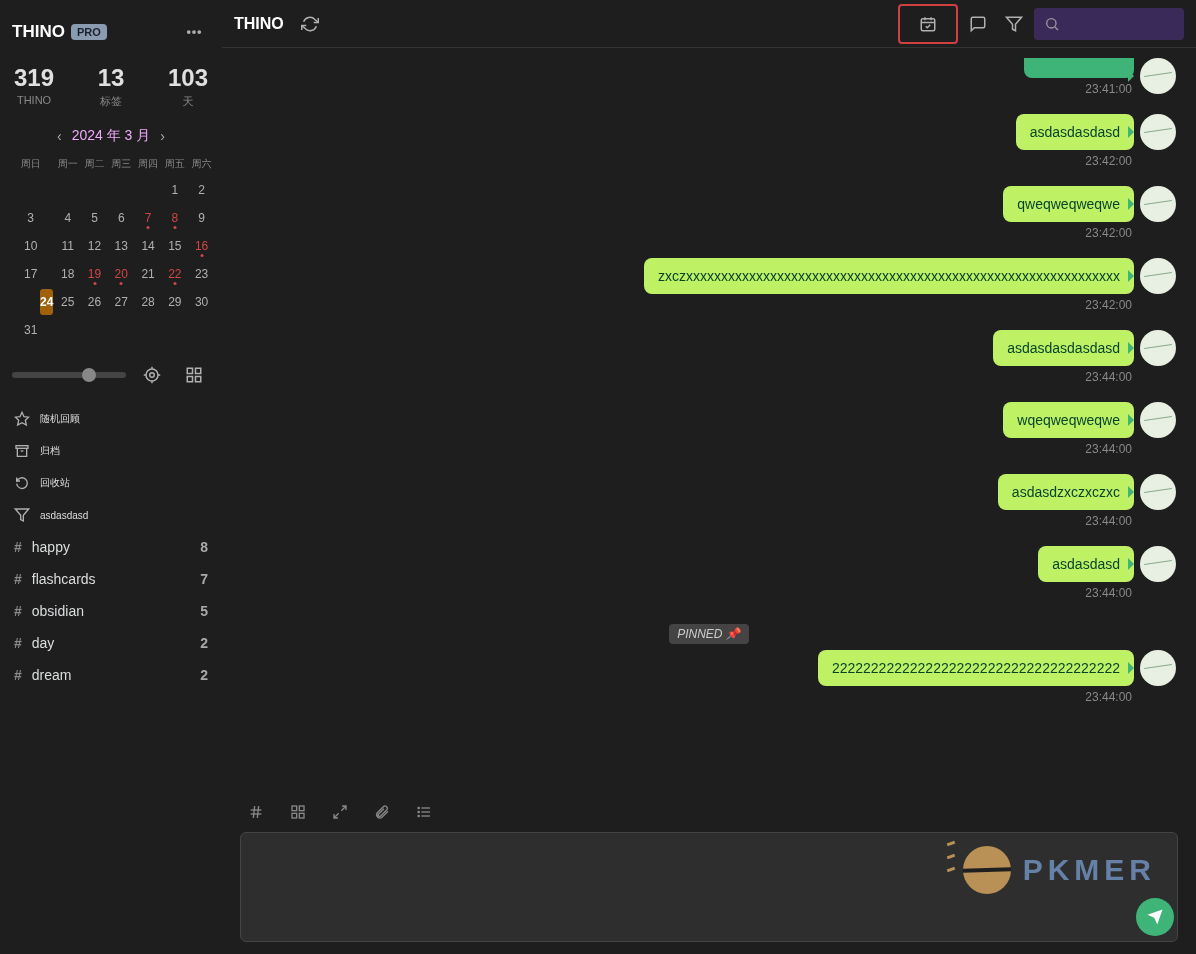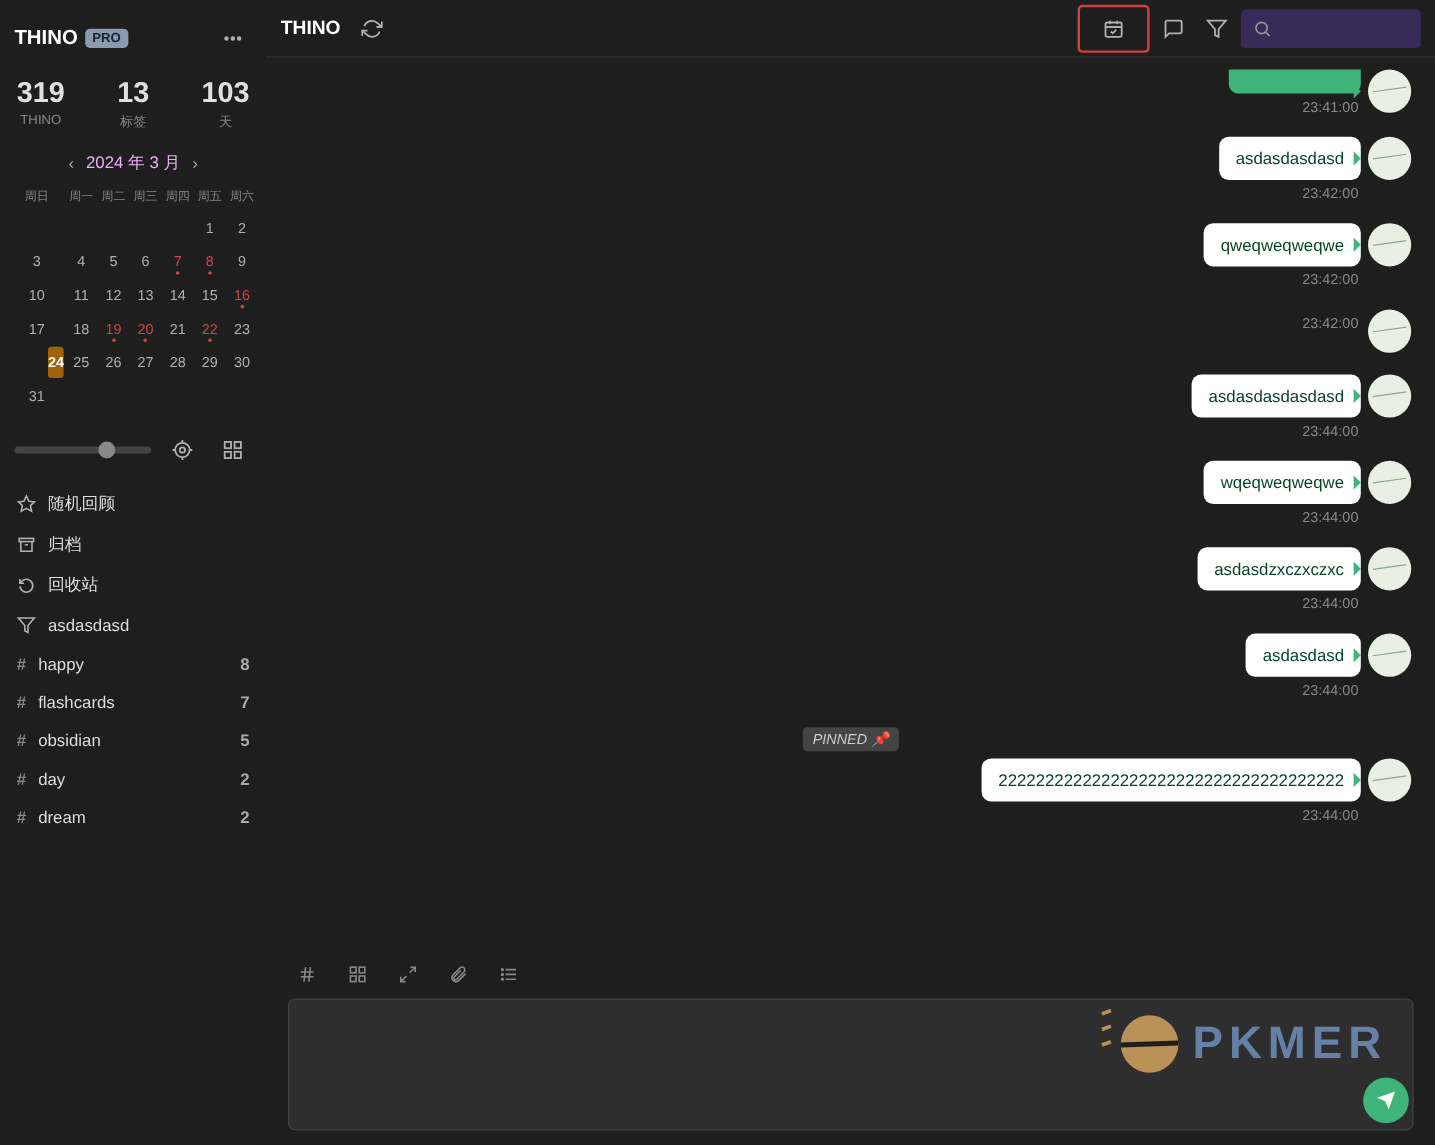--- a/index.html
+++ b/index.html
@@ -47,21 +47,21 @@
 .slider-row { display: flex; align-items: center; gap: 10px; padding: 6px 4px 12px; }
 .slider {
   flex: 1; height: 6px; background: #444; border-radius: 3px; position: relative;
 }
 .slider-thumb {
   position: absolute; right: 30px; top: -4px; width: 14px; height: 14px;
   background: #888; border-radius: 50%;
 }
 .nav-item {
   display: flex; align-items: center; gap: 10px; padding: 8px 6px;
-  cursor: pointer; font-size: 14px; color: #dcddde;
+  cursor: pointer; font-size: 10px; color: #dcddde;
 }
 .nav-item svg { width: 16px; height: 16px; stroke: #b0b0b0; fill: none; stroke-width: 2; }
 .section-label { font-size: 12px; color: #666; padding: 10px 6px 4px; }
 .tag-item {
   display: flex; align-items: center; justify-content: space-between;
   padding: 8px 6px; cursor: pointer; font-size: 14px; color: #dcddde;
 }
 .tag-left { display: flex; align-items: center; gap: 10px; }
 .tag-count { color: #aaa; font-weight: 600; }
 .hash { color: #888; font-weight: 600; }
@@ -83,21 +83,21 @@
 .search-box {
   background: #3a2a5a; border-radius: 4px; padding: 6px 10px;
   display: flex; align-items: center; min-width: 150px; height: 32px;
 }
 .search-box svg { width: 16px; height: 16px; stroke: #999; fill: none; stroke-width: 2; }
 
 .chat-scroll { flex: 1; overflow-y: auto; padding: 10px 20px 0 20px; display: flex; flex-direction: column; align-items: flex-end; }
 .msg-row { display: flex; align-items: flex-start; gap: 6px; margin-bottom: 4px; justify-content: flex-end; width: 100%; }
 .msg-col { display: flex; flex-direction: column; align-items: flex-end; max-width: 85%; }
 .bubble {
-  background: #ffffff; color: #084428; padding: 10px 14px; border-radius: 8px;
+  background: #bef264; color: #084428; padding: 10px 14px; border-radius: 8px;
   font-size: 14px; position: relative; word-break: break-all;
 }
 .bubble.empty { background: #3fb479; width: 110px; height: 14px; border-radius: 0 0 8px 8px; }
 .bubble::after {
   content: ""; position: absolute; right: -6px; top: 12px;
   border: 6px solid transparent; border-left-color: #3fb479;
 }
 .msg-time { font-size: 12px; color: #888; margin-top: 4px; margin-right: 2px; }
 .avatar {
   width: 36px; height: 36px; border-radius: 50%; background: #e8f0e4;
@@ -133,21 +133,21 @@
 .watermark {
   position: absolute; right: 40px; bottom: 60px; display: flex; align-items: center; gap: 12px;
   opacity: 0.9; pointer-events: none;
 }
 .wm-logo {
   width: 48px; height: 48px; background: #c99b5a; border-radius: 50%; position: relative;
 }
 .wm-logo::before { content:""; position:absolute; top:50%; left:0; right:0; height:4px; background:#1e1e1e; transform: translateY(-2px) rotate(-2deg);}
 .wm-dots { position: absolute; left: -16px; top: -4px; display: flex; flex-direction: column; gap: 10px;}
 .wm-dots span { width: 8px; height: 3px; background: #c99b5a; display: block; transform: rotate(-20deg);}
-.wm-text { font-size: 38px; font-weight: 700; letter-spacing: 5px; color: #6d8bb5; }
+.wm-text { font-size: 30px; font-weight: 700; letter-spacing: 5px; color: #6d8bb5; }
 </style>
 </head>
 <body>
 
 <div class="sidebar">
   <div class="logo-row">
     <div class="logo-left">
       <span class="logo-text">THINO</span>
       <span class="pro-badge">PRO</span>
     </div>
@@ -392,20 +392,21 @@
       <div class="msg-col">
         <div class="bubble">qweqweqweqwe</div>
         <div class="msg-time">23:42:00</div>
       </div>
       <div class="avatar"></div>
     </div>
       </div>
       <div class="msg-block">
     <div class="msg-row">
       <div class="msg-col">
+        <div class="bubble">zxczxxxxxxxxxxxxxxxxxxxxxxxxxxxxxxxxxxxxxxxxxxxxxxxxxxxxxxxxxxxxxx</div>
         <div class="msg-time">23:42:00</div>
       </div>
       <div class="avatar"></div>
     </div>
       </div>
       <div class="msg-block">
     <div class="msg-row">
       <div class="msg-col">
         <div class="bubble">asdasdasdasdasd</div>
         <div class="msg-time">23:44:00</div>

